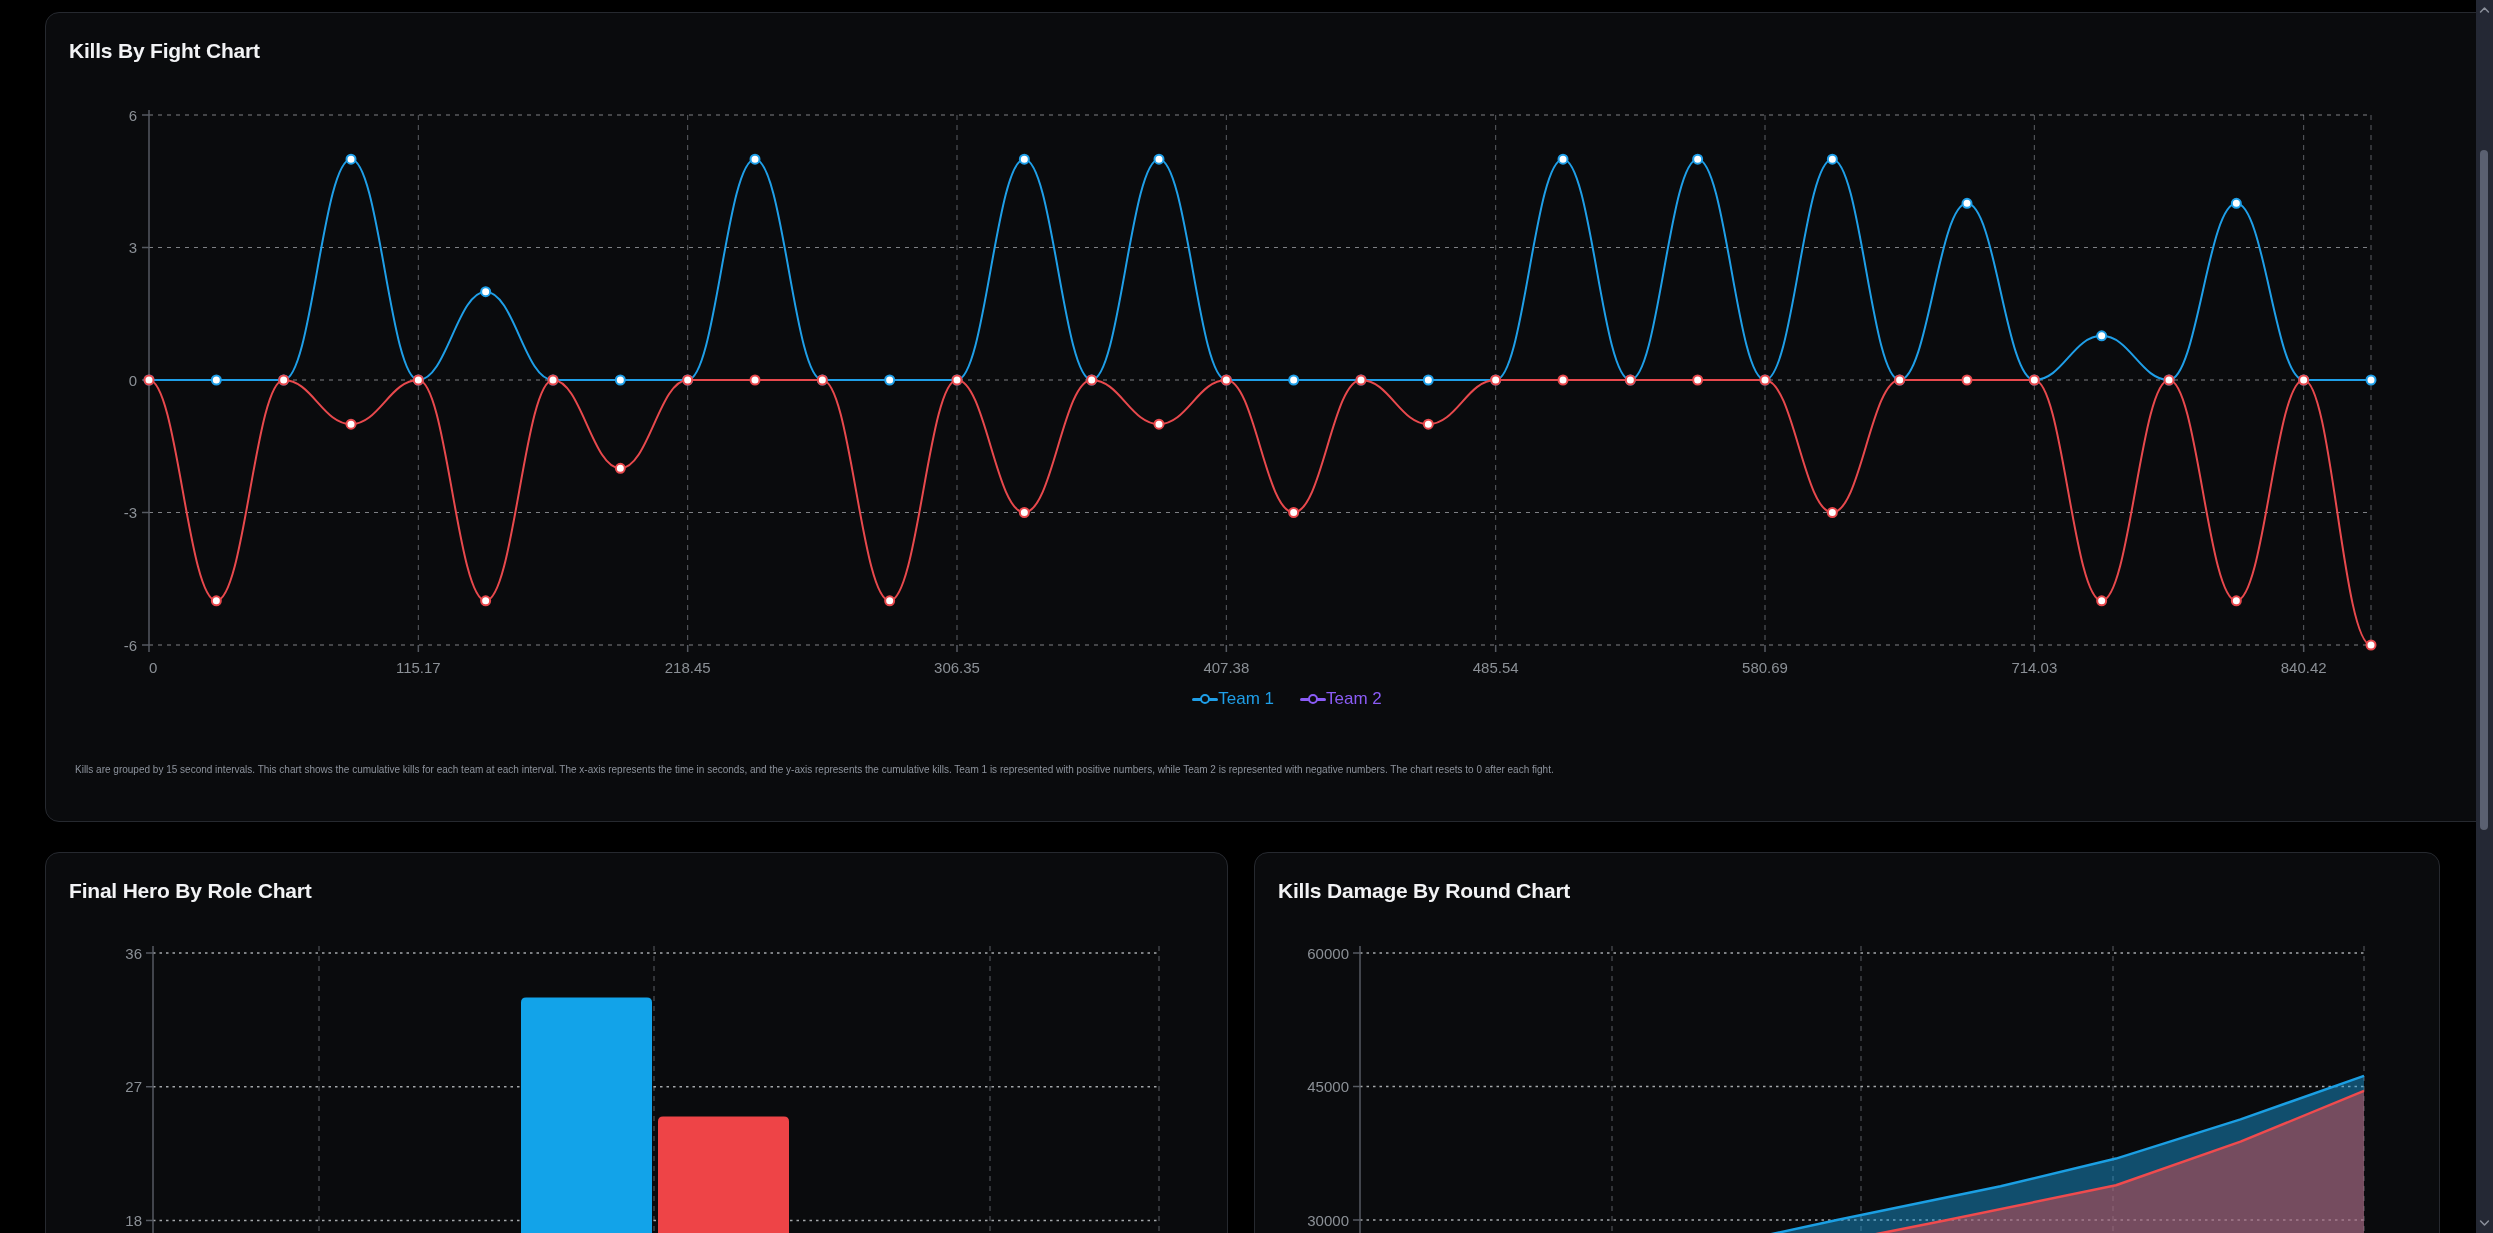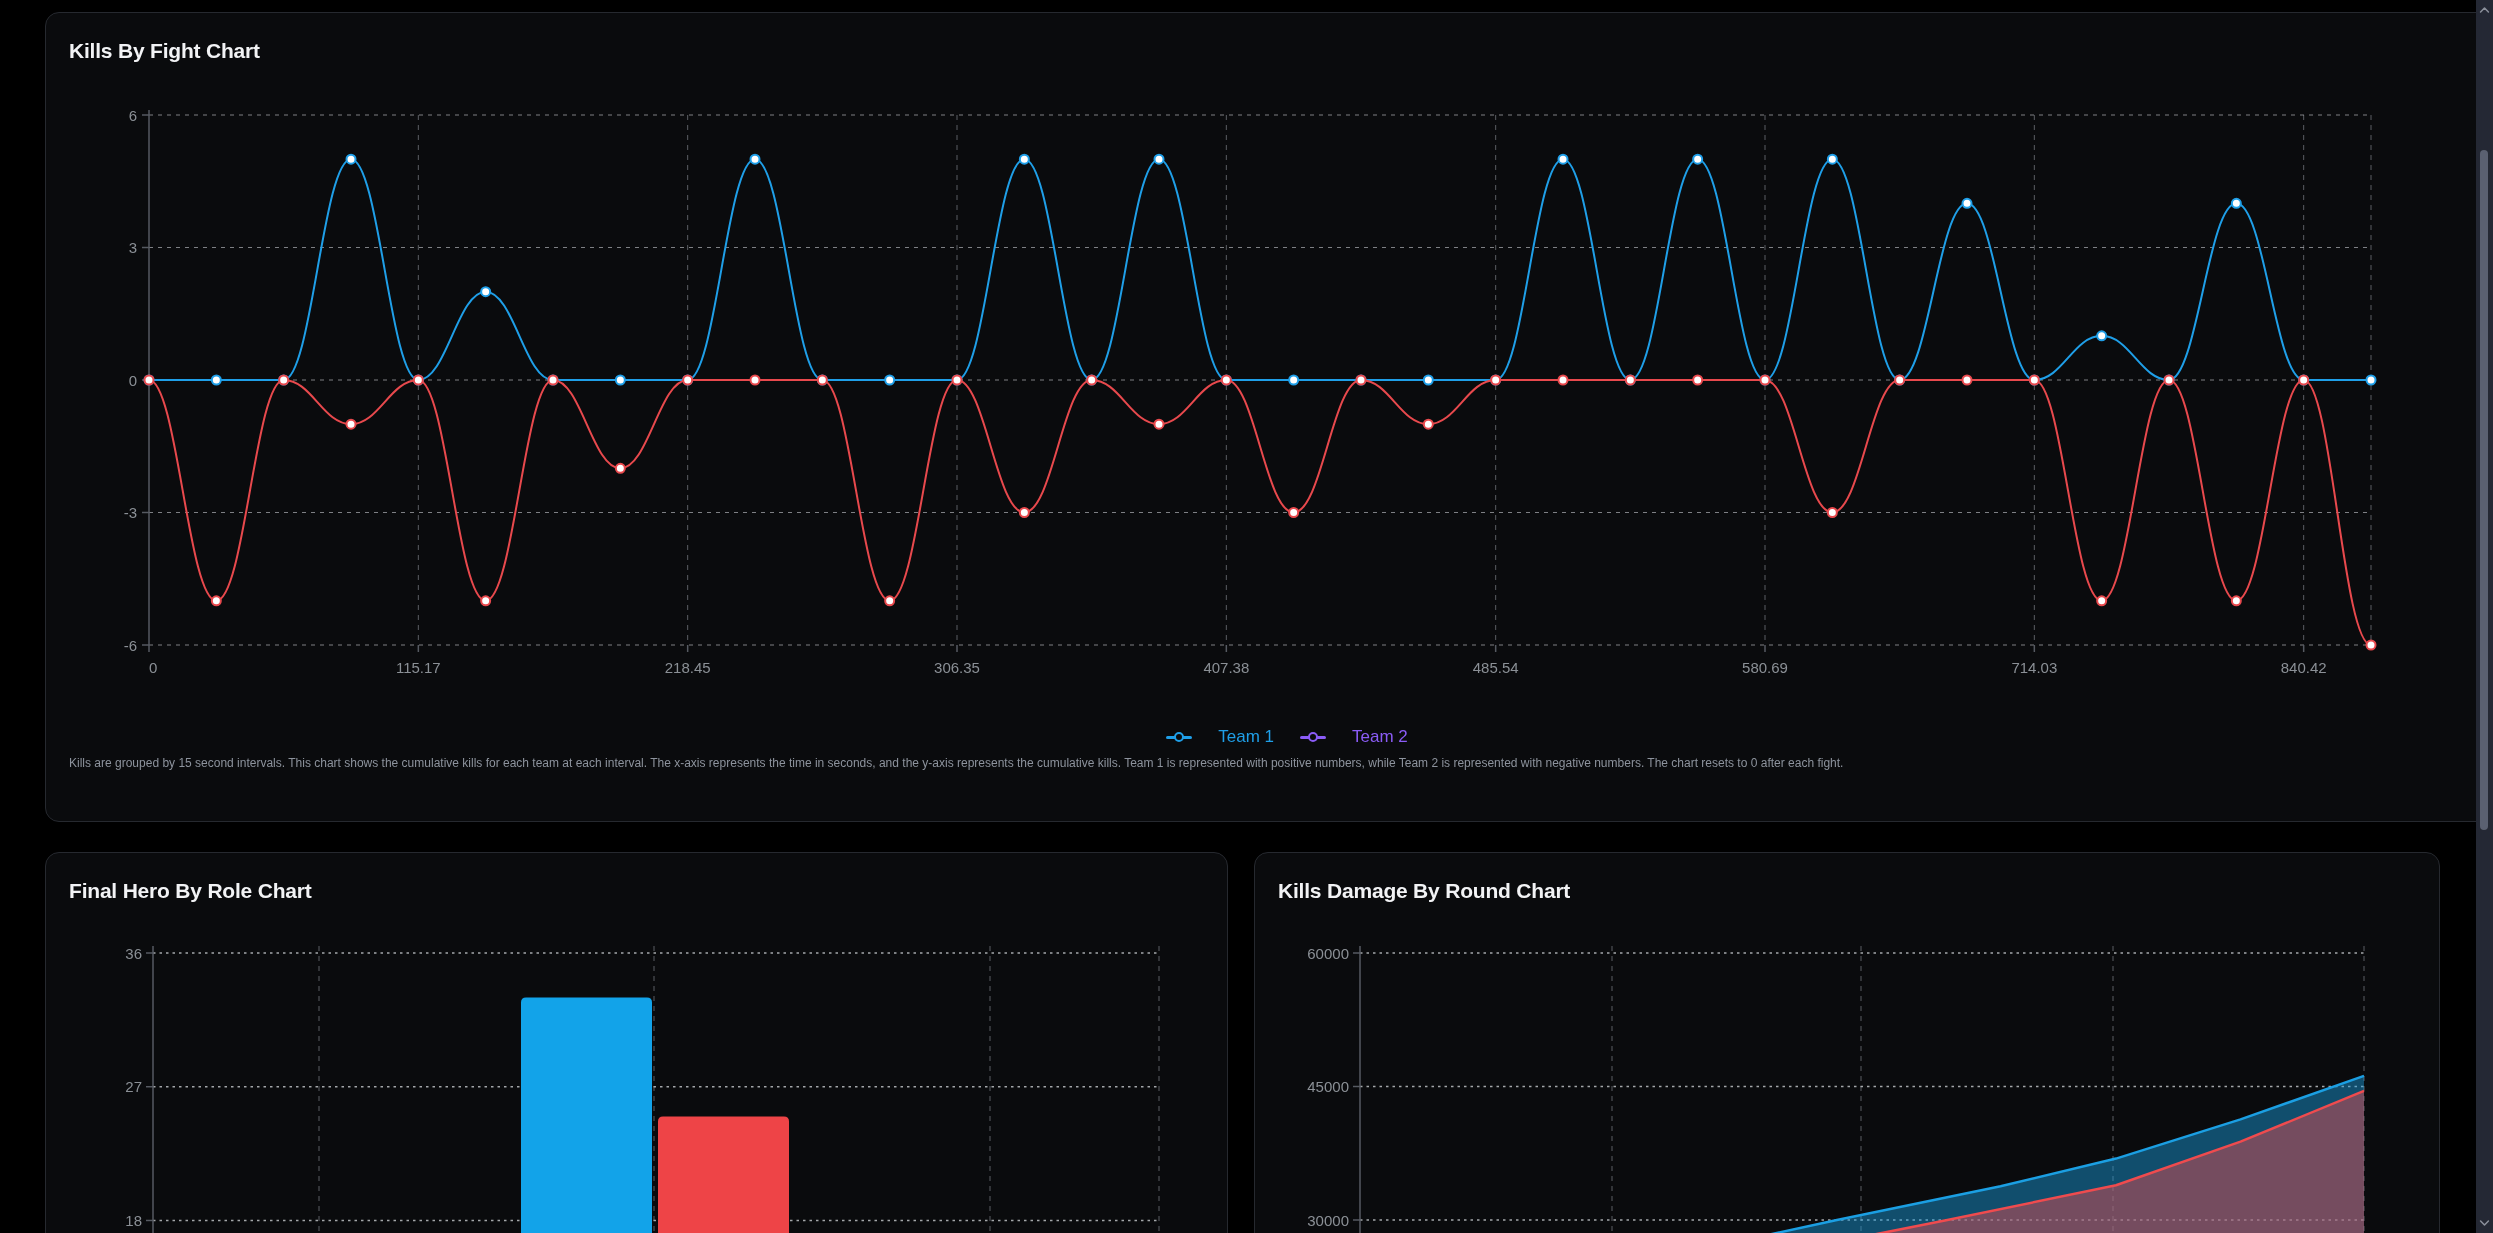--- a/index.html
+++ b/index.html
@@ -7,25 +7,25 @@
   .card{position:absolute;background:#0a0b0d;border:1px solid #26292f;border-radius:14px;box-sizing:border-box;}
   #card1{left:45px;top:12px;width:2484px;height:810px;}
   #card2{left:45px;top:852px;width:1183px;height:420px;}
   #card3{left:1254px;top:852px;width:1186px;height:420px;}
   .card h2{position:absolute;left:23px;top:26px;margin:0;font-size:21px;font-weight:700;color:#f2f3f5;letter-spacing:-0.2px;}
   .chart-svg{position:absolute;display:block;}
   #chart1{left:0px;top:83px;width:2350px;height:615px;}
   #chart2{left:0px;top:88px;width:1183px;height:331px;}
   #chart3{left:0px;top:88px;width:1186px;height:331px;}
   .legend{position:absolute;left:0;right:0;top:676px;display:flex;justify-content:center;gap:26px;align-items:center;}
-  .legend-item{display:flex;align-items:center;gap:26px;font-size:17px;cursor:pointer;margin-top:38px;}
+  .legend-item{display:flex;align-items:center;gap:0;font-size:17px;cursor:pointer;}
   .lmark{position:relative;width:26px;height:10px;display:inline-block;}
   .lline{position:absolute;left:0;right:0;top:3.5px;height:3px;border-radius:2px;background:currentColor;}
   .ldot{position:absolute;left:8px;top:0px;width:6px;height:6px;border-radius:50%;border:2px solid currentColor;background:#0a0b0d;}
-  .desc{position:absolute;left:23px;top:738px;width:2330px;margin:0;font-size:12px;line-height:25px;color:#8d939d;}
+  .desc{position:absolute;left:23px;top:738px;width:2330px;margin:6px;font-size:10px;line-height:25px;color:#8d939d;}
   .ticktext{fill:#8b9096;font-size:15px;font-family:"Liberation Sans",sans-serif;}
   #scroll-track{position:absolute;left:2476px;top:0;width:17px;height:1233px;background:#242834;}
   #scroll-thumb{position:absolute;left:4px;top:150px;width:8px;height:680px;border-radius:4px;background:#5a6071;}
   .scroll-btn{position:absolute;left:0;width:17px;height:16px;display:flex;align-items:center;justify-content:center;color:#8a8f9a;}
   #scroll-up{top:2px}#scroll-down{bottom:2px}
 </style>
 </head>
 <body>
 
 <main>

